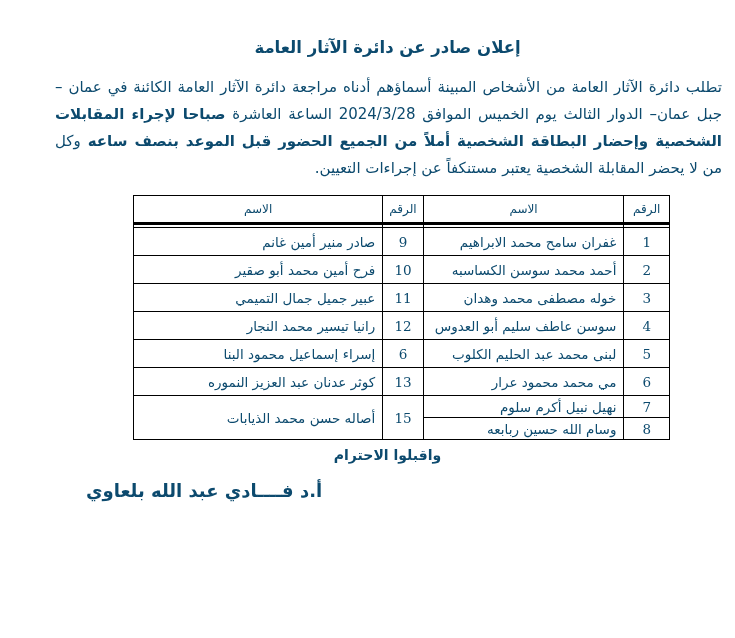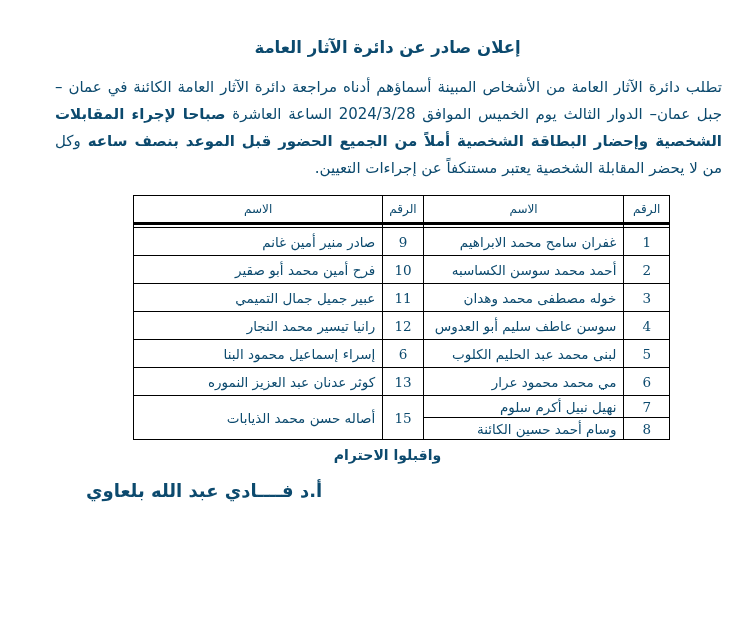--- a/index.html
+++ b/index.html
@@ -143,21 +143,21 @@
         <td class="name">كوثر عدنان عبد العزيز النموره</td>
       </tr>
       <tr class="short">
         <td class="num">7</td>
         <td class="name">نهيل نبيل أكرم سلوم</td>
         <td class="num" rowspan="2">15</td>
         <td class="name" rowspan="2">أصاله حسن محمد الذيابات</td>
       </tr>
       <tr class="short">
         <td class="num">8</td>
-        <td class="name">وسام أحمد حسين الكائنة</td>
+        <td class="name">وسام الله حسين ربابعه</td>
       </tr>
     </tbody>
   </table>
 
   <p class="closing">واقبلوا الاحترام</p>
 
   <div class="sig-name">أ.د فــــادي عبد الله بلعاوي</div>
 
   <div class="sig-title">مدير عام دائرة الاثار العامـة</div>
 

